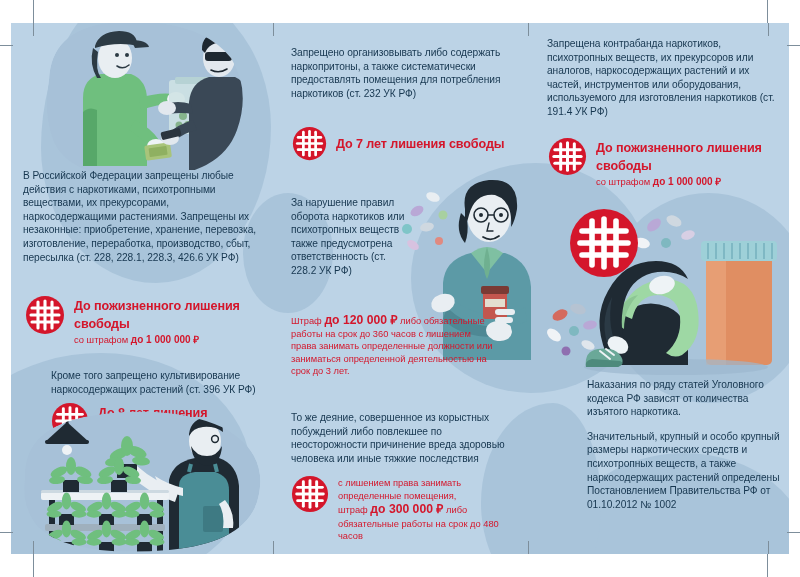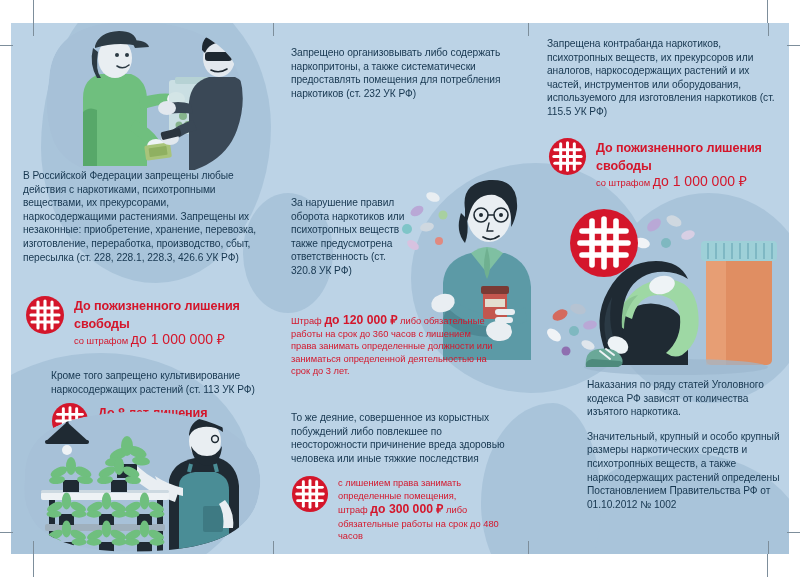--- a/index.html
+++ b/index.html
@@ -61,21 +61,21 @@
     font-size:12.6px;
     line-height:15px;
     letter-spacing:-0.1px;
   }
   .sub{
     color:#d4162b;
     font-size:9.4px;
     line-height:13px;
     margin-top:1px;
   }
-  .sub .big{font-weight:normal;font-size:14px;letter-spacing:0px;}
+  .sub .big{font-weight:bold;font-size:10px;letter-spacing:0px;}
   .fine{
     color:#d4162b;
     font-size:9.3px;
     line-height:12.6px;
     margin-top:2px;
   }
   .fine .big{font-weight:bold;font-size:12.2px;}
 
   
   .badge{flex:0 0 auto;display:block;}
@@ -173,21 +173,21 @@
         </span>
         <span class="txt">
           <span class="headline">До пожизненного лишения свободы</span>
           <div class="sub">
             <span>со штрафом</span>
             <span class="big">до 1 000 000 ₽</span>
           </div>
         </span>
       </div>
 
-      <div class="body-text" style="position:absolute;left:40px;top:346px;width:214px;">Кроме того запрещено культивирование наркосодержащих растений (ст. 113 УК РФ)</div>
+      <div class="body-text" style="position:absolute;left:40px;top:346px;width:214px;">Кроме того запрещено культивирование наркосодержащих растений (ст. 396 УК РФ)</div>
 
       <div class="penalty" style="position:absolute;left:40px;top:379px;width:215px;">
         <span class="badge">
           <svg width="38" height="38" viewBox="0 0 40 40">
             <circle cx="20" cy="20" r="19" fill="#d4162b"></circle>
             <g stroke="#ffffff" stroke-width="3.1" stroke-linecap="round">
               <line x1="13" y1="7" x2="13" y2="33"></line>
               <line x1="20" y1="6" x2="20" y2="34"></line>
               <line x1="27" y1="7" x2="27" y2="33"></line>
               <line x1="7" y1="13" x2="33" y2="13"></line>
@@ -324,20 +324,38 @@
             </g>
           </g>
         </svg>
       </div>
     </div>
 
     <div class="col c2">
 
       <div class="body-text" style="position:absolute;left:18px;top:23px;width:222px;">Запрещено организовывать либо содержать наркопритоны, а также систематически предоставлять помещения для потребления наркотиков (ст. 232 УК РФ)</div>
 
+      <div class="penalty" style="position:absolute;left:19px;top:103px;width:230px;">
+        <span class="badge">
+          <svg width="35" height="35" viewBox="0 0 40 40">
+            <circle cx="20" cy="20" r="19" fill="#d4162b"></circle>
+            <g stroke="#ffffff" stroke-width="3.1" stroke-linecap="round">
+              <line x1="13" y1="7" x2="13" y2="33"></line>
+              <line x1="20" y1="6" x2="20" y2="34"></line>
+              <line x1="27" y1="7" x2="27" y2="33"></line>
+              <line x1="7" y1="13" x2="33" y2="13"></line>
+              <line x1="6" y1="20" x2="34" y2="20"></line>
+              <line x1="7" y1="27" x2="33" y2="27"></line>
+            </g>
+          </svg>
+        </span>
+        <span class="txt" style="padding-top:8px;">
+          <span class="headline">До 7 лет лишения свободы</span>
+        </span>
+      </div>
 
       <div class="illus" style="left:126px;top:152px;width:152px;height:185px;">
         <svg width="152" height="185" viewBox="0 0 152 185">
 
           <g>
             <ellipse cx="18" cy="36" rx="7" ry="4.5" fill="#b9a8d6" transform="rotate(-30 18 36)"></ellipse>
             <ellipse cx="34" cy="22" rx="7" ry="4.5" fill="#e9eef2" transform="rotate(20 34 22)"></ellipse>
             <circle cx="8" cy="54" r="5" fill="#7fc5c8"></circle>
             <ellipse cx="28" cy="52" rx="7" ry="4.3" fill="#cfd8e0" transform="rotate(-12 28 52)"></ellipse>
             <circle cx="44" cy="40" r="4.5" fill="#a8d0a0"></circle>
@@ -370,21 +388,21 @@
           <rect x="86" y="124" width="20" height="8" fill="#e3ded0"></rect>
 
           <g fill="#e9eef2">
             <rect x="96" y="134" width="20" height="6" rx="3"></rect>
             <rect x="96" y="142" width="18" height="6" rx="3"></rect>
             <rect x="96" y="150" width="16" height="6" rx="3"></rect>
           </g>
         </svg>
       </div>
 
-      <div class="body-text" style="position:absolute;left:18px;top:173px;width:118px;">За нарушение правил оборота наркотиков или психотропных веществ также предусмотрена ответственность (ст. 320.8 УК РФ)</div>
+      <div class="body-text" style="position:absolute;left:18px;top:173px;width:118px;">За нарушение правил оборота наркотиков или психотропных веществ также предусмотрена ответственность (ст. 228.2 УК РФ)</div>
 
       <div class="fine" style="position:absolute;left:18px;top:289px;width:206px;">
         <span>Штраф</span>
         <span class="big">до 120 000 ₽</span>
         <span>либо обязательные работы на срок до 360 часов с лишением права занимать определенные должности или заниматься определенной деятельностью на срок до 3 лет.</span>
       </div>
 
       <div class="body-text" style="position:absolute;left:18px;top:388px;width:214px;">То же деяние, совершенное из корыстных побуждений либо повлекшее по неосторожности причинение вреда здоровью человека или иные тяжкие последствия</div>
 
       <div class="penalty" style="position:absolute;left:18px;top:452px;width:230px;">
@@ -408,21 +426,21 @@
             <span class="big">до 300 000 ₽</span>
             <span>либо</span>
           </div>
           <div class="fine" style="margin-top:1px;">обязательные работы на срок до 480 часов</div>
         </span>
       </div>
     </div>
 
     <div class="col c3">
 
-      <div class="body-text" style="position:absolute;left:19px;top:14px;width:232px;">Запрещена контрабанда наркотиков, психотропных веществ, их прекурсоров или аналогов, наркосодержащих растений и их частей, инструментов или оборудования, используемого для изготовления наркотиков (ст. 115.5 УК РФ)</div>
+      <div class="body-text" style="position:absolute;left:19px;top:14px;width:232px;">Запрещена контрабанда наркотиков, психотропных веществ, их прекурсоров или аналогов, наркосодержащих растений и их частей, инструментов или оборудования, используемого для изготовления наркотиков (ст. 191.4 УК РФ)</div>
 
       <div class="penalty" style="position:absolute;left:20px;top:114px;width:240px;">
         <span class="badge">
           <svg width="39" height="39" viewBox="0 0 40 40">
             <circle cx="20" cy="20" r="19" fill="#d4162b"></circle>
             <g stroke="#ffffff" stroke-width="3.1" stroke-linecap="round">
               <line x1="13" y1="7" x2="13" y2="33"></line>
               <line x1="20" y1="6" x2="20" y2="34"></line>
               <line x1="27" y1="7" x2="27" y2="33"></line>
               <line x1="7" y1="13" x2="33" y2="13"></line>

